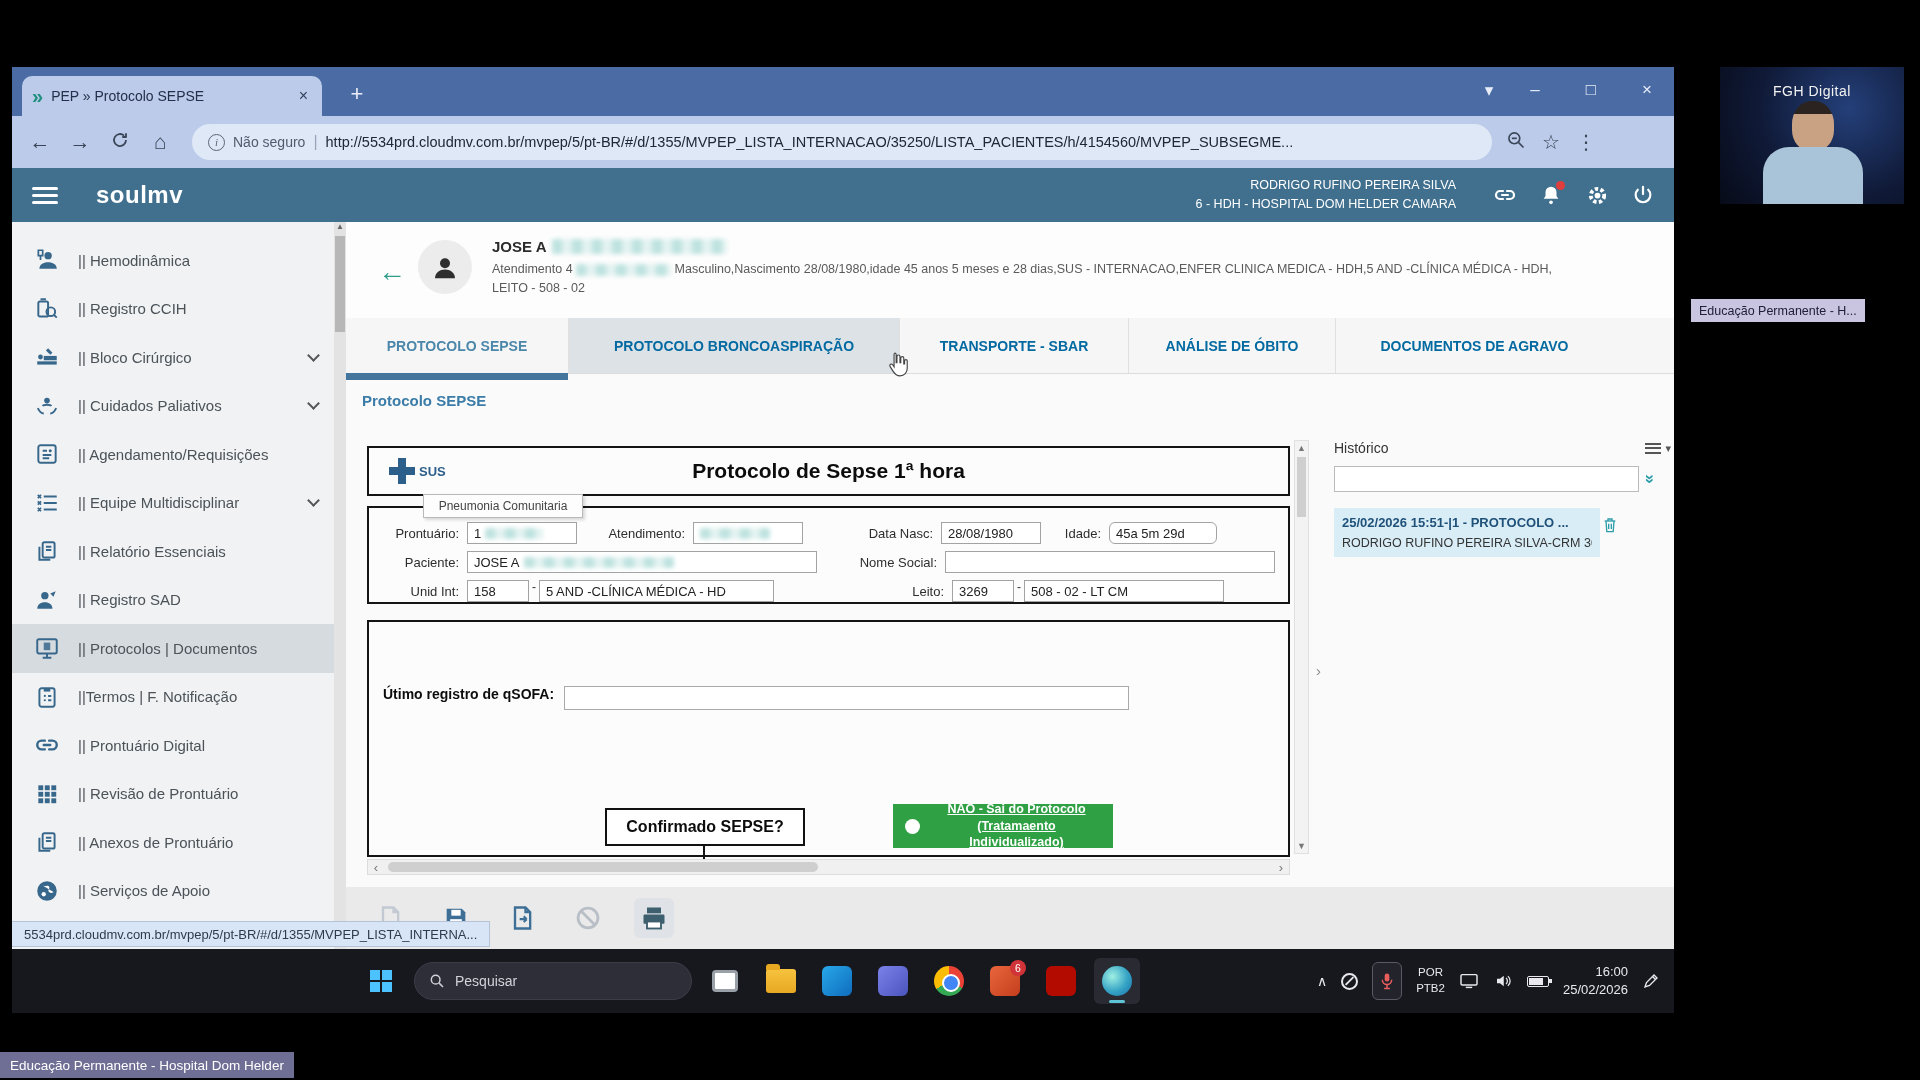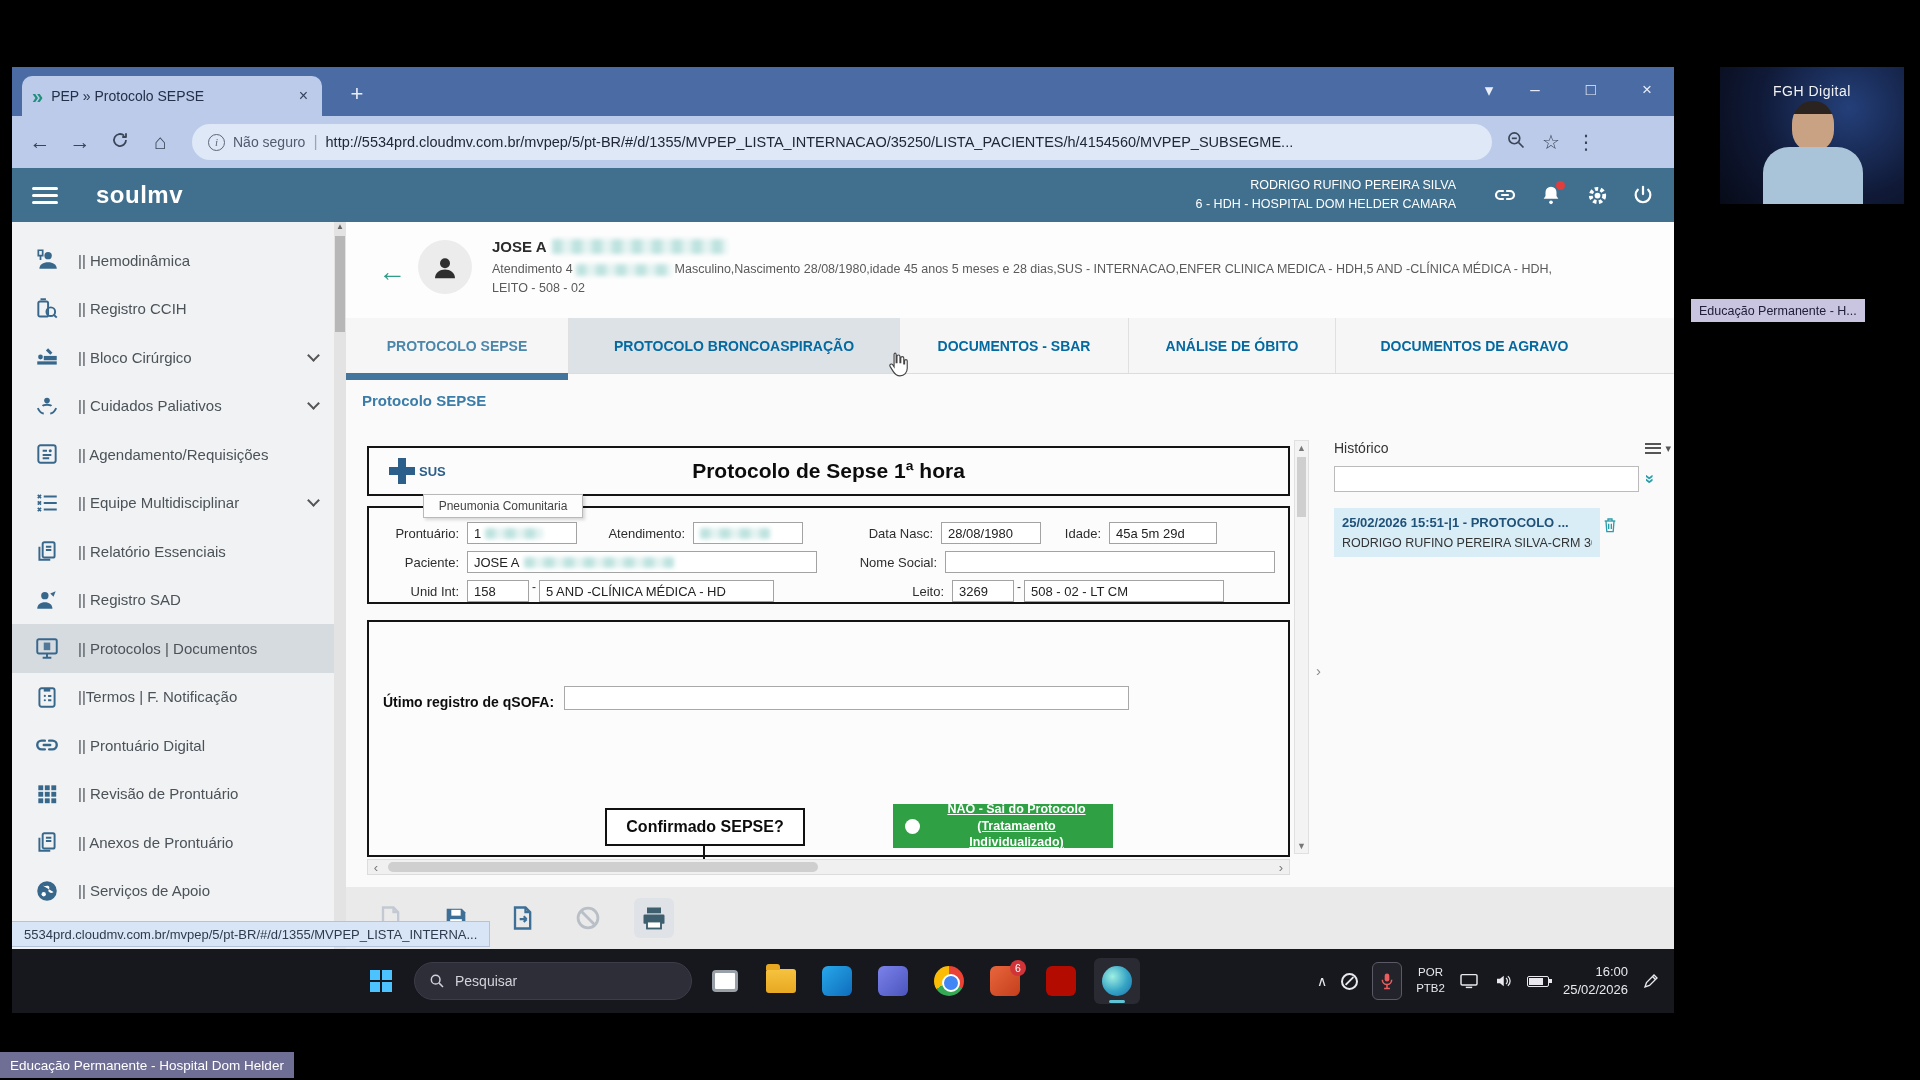--- a/index.html
+++ b/index.html
@@ -107,21 +107,21 @@
   .fset { left:21px; top:284px; width:923px; height:98px; padding:14px 12px 8px 12px; }
   .legend { position:absolute; left:58px; top:-9px; background:#fcfcfc; padding:0 6px; font-size:13px;
             font-weight:bold; color:#111; }
   .frow { display:flex; align-items:center; margin-bottom:7px; }
   .flabel { font-size:13px; color:#2d2d2d; text-align:right; }
   .ibox { border:1px solid #a3a3a3; background:#fff; height:22px; font-size:13px; color:#222;
           padding:2px 6px; white-space:nowrap; overflow:hidden; display:flex; align-items:center; gap:4px; }
   .dash { font-size:12px; color:#333; margin:0 3px; align-self:flex-start; }
 
   .qbox { left:21px; top:398px; width:923px; height:237px; }
-  .qrow { position:absolute; left:14px; top:64px; display:flex; align-items:flex-end; gap:10px; }
+  .qrow { position:absolute; left:14px; top:64px; display:flex; align-items:flex-start; gap:10px; }
   .qlabel { font-size:14px; font-weight:bold; color:#0d0d0d; }
   .qinput { width:565px; height:24px; border:1px solid #a9a9a9; background:#fff; }
   .confirm { position:absolute; left:236px; top:186px; width:200px; height:38px; border:2px solid #111;
              background:#fff; display:flex; align-items:center; justify-content:center; font-size:16px;
              font-weight:bold; color:#0c0c0c; }
   .confline { position:absolute; left:334px; top:224px; width:2px; height:13px; background:#111; }
   .nobox { position:absolute; left:524px; top:182px; width:220px; height:44px; background:#2fa043;
            color:#fff; display:flex; align-items:center; padding:0 10px 0 12px; gap:10px; }
   .radio { width:15px; height:15px; border-radius:50%; background:#fff; flex:none; }
   .notxt { font-size:12.5px; font-weight:bold; line-height:1.35; text-align:center; flex:1;text-decoration:underline; }
@@ -467,21 +467,21 @@
           <span>Atendimento 4</span>
           <span class="redact" style="width:95px;height:12px;"></span>
           <span>Masculino,Nascimento 28/08/1980,idade 45 anos 5 meses e 28 dias,SUS - INTERNACAO,ENFER CLINICA MEDICA - HDH,5 AND -CLÍNICA MÉDICA - HDH,</span><br>
           <span>LEITO - 508 - 02</span>
         </div>
       </div>
 
       <div class="ptabs">
         <div class="ptab active" style="width:223px;">PROTOCOLO SEPSE</div>
         <div class="ptab hover" style="width:331px;">PROTOCOLO BRONCOASPIRAÇÃO</div>
-        <div class="ptab" style="width:229px;">DOCUMENTOS - SBAR</div>
+        <div class="ptab" style="width:229px;">TRANSPORTE - SBAR</div>
         <div class="ptab" style="width:207px;">ANÁLISE DE ÓBITO</div>
         <div class="ptab" style="width:277px;border-right:none;">DOCUMENTOS DE AGRAVO</div>
       </div>
 
       <div class="handcur">
         <svg width="28" height="30" viewBox="0 0 24 26">
             <path d="M9 2.6c.8 0 1.4.6 1.4 1.4v7h.7V5.6c0-.7.6-1.3 1.3-1.3s1.3.6 1.3 1.3V11h.7V7c0-.7.6-1.3 1.3-1.3S17 6.3 17 7v5h.7V9.5c0-.6.5-1.2 1.2-1.2.6 0 1.1.5 1.1 1.2v6.3c0 3.6-2.4 6.6-6.3 6.6-3 0-4.4-1.5-5.9-3.9l-2.7-4.3c-.4-.6-.2-1.4.4-1.8.7-.4 1.5-.2 1.9.4l1.2 1.8V4c0-.8.6-1.4 1.4-1.4z" fill="#fff" stroke="#444" stroke-width="1"></path>
           </svg>
       </div>
 
@@ -505,21 +505,21 @@
             <span>1</span>
             <span class="redact" style="width:58px;height:11px;"></span>
           </span>
           <span class="flabel" style="width:108px;">Atendimento:</span>
           <span class="ibox" style="width:110px;margin-left:8px;">
             <span class="redact" style="width:70px;height:11px;"></span>
           </span>
           <span class="flabel" style="width:130px;">Data Nasc:</span>
           <span class="ibox" style="width:100px;margin-left:8px;">28/08/1980</span>
           <span class="flabel" style="width:60px;">Idade:</span>
-          <span class="ibox" style="width:108px;margin-left:8px;">45a 5m 29d</span>
+          <span class="ibox" style="width:108px;margin-left:8px;border-radius:6px;">45a 5m 29d</span>
         </div>
         <div class="frow">
           <span class="flabel" style="width:78px;">Paciente:</span>
           <span class="ibox" style="width:350px;margin-left:8px;">
             <span>JOSE A</span>
             <span class="redact" style="width:150px;height:11px;"></span>
           </span>
           <span class="flabel" style="width:120px;">Nome Social:</span>
           <span class="ibox" style="width:330px;margin-left:8px;"></span>
         </div>

